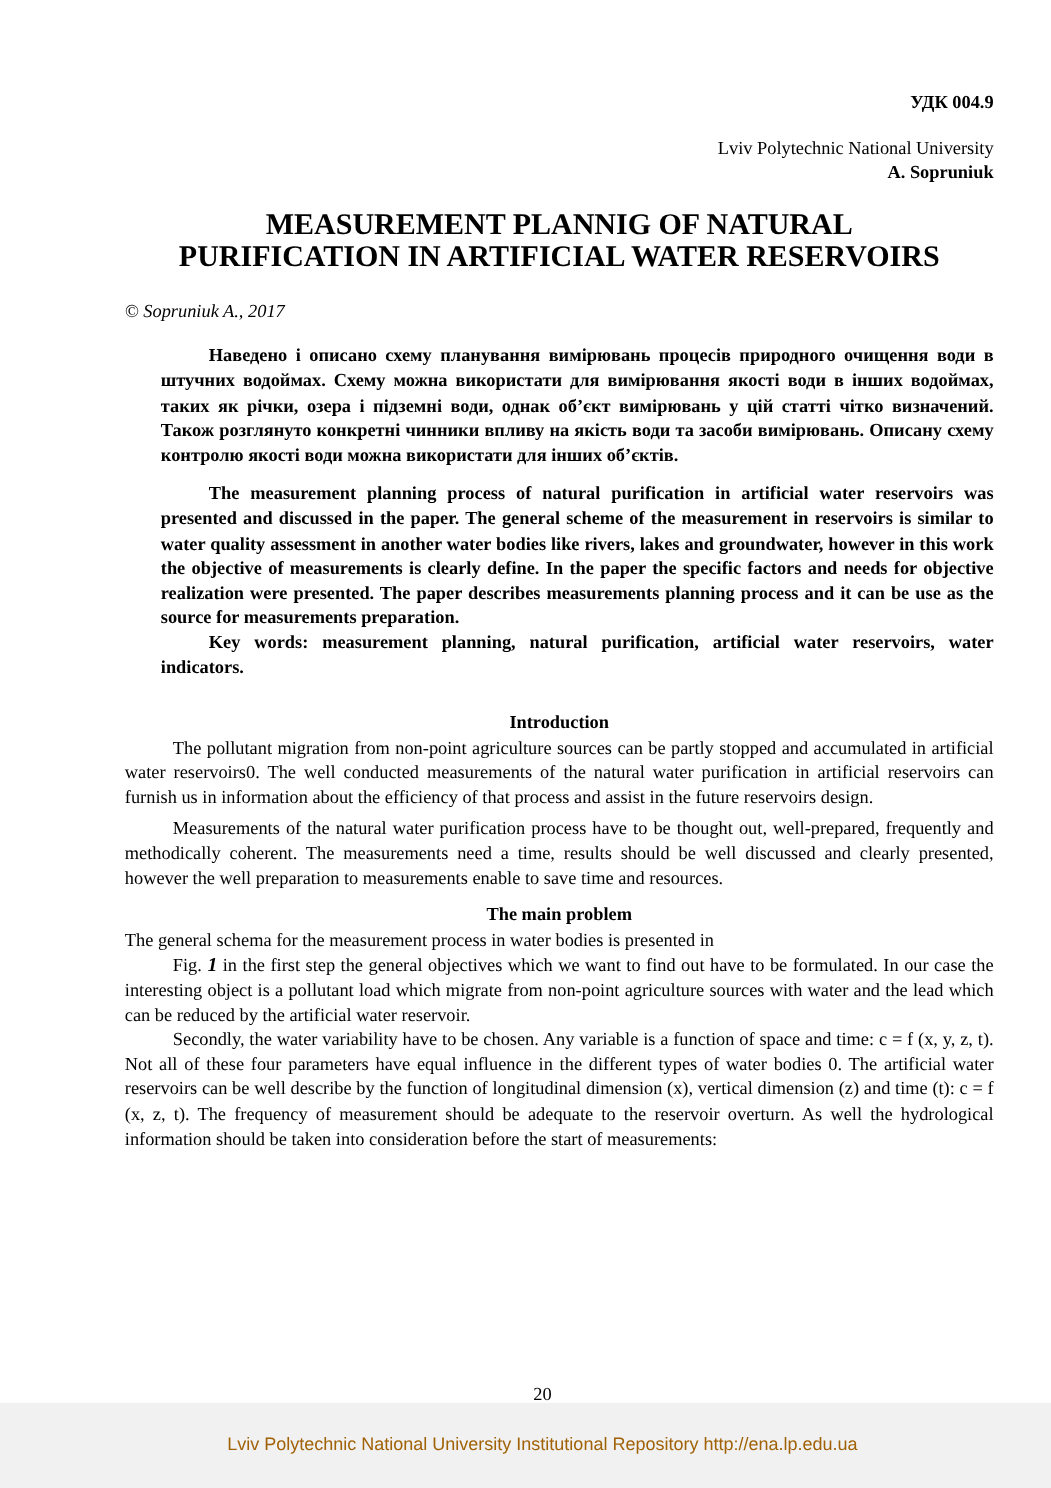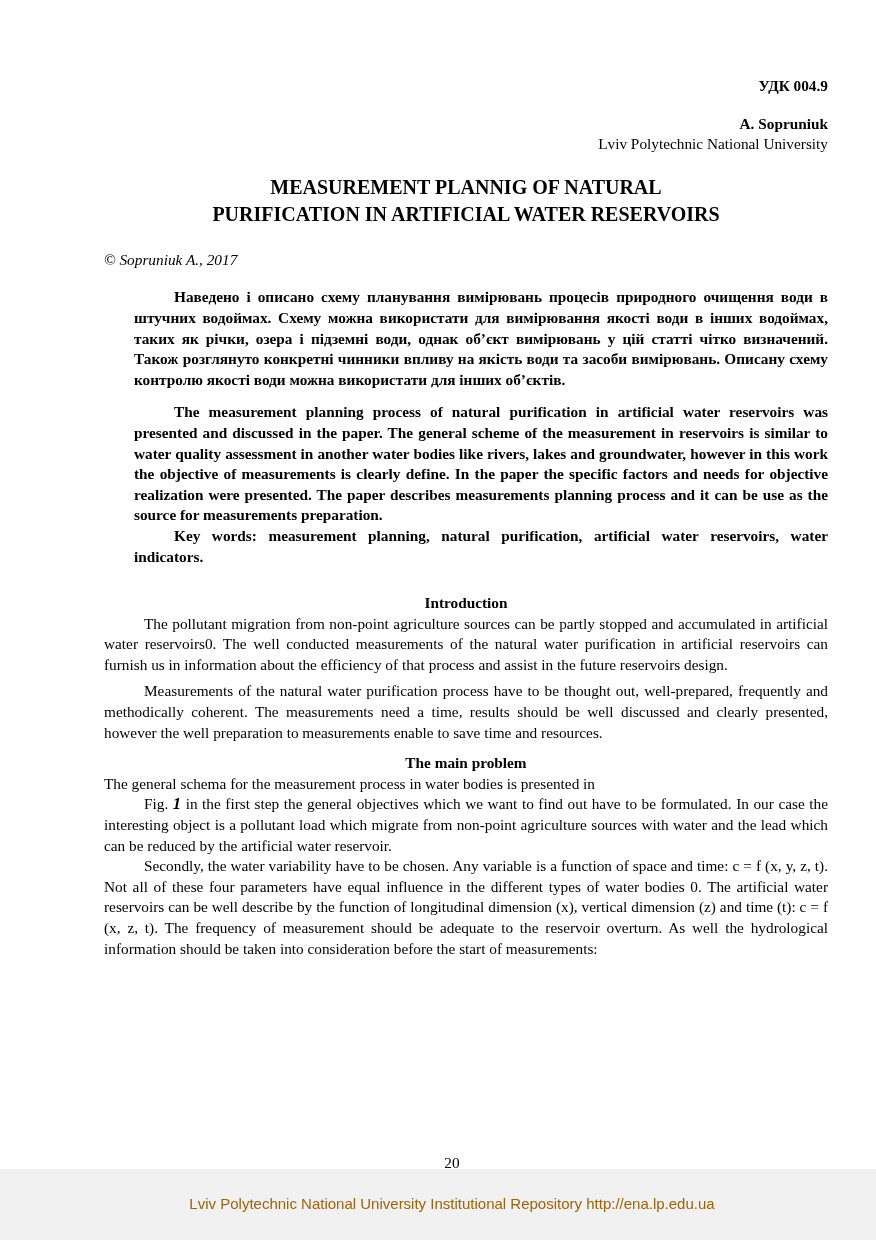--- a/index.html
+++ b/index.html
@@ -27,21 +27,21 @@
   .right { text-align: right; }
   .center { text-align: center; }
   .just { text-align: justify; }
   .bold { font-weight: bold; }
   .italic { font-style: italic; }
   .indent { text-indent: 40px; }
 
   .udk { margin-bottom: 17px; }
   .byline { margin-bottom: 19px; }
   .paper-title {
-    font-size: 20px;
+    font-size: 25px;
     line-height: 27px;
     font-weight: bold;
     margin-bottom: 22px;
   }
   .copyright { margin-bottom: 17px; }
 
   .abstract {
     margin-left: 30px;
     font-weight: bold;
   }
@@ -85,22 +85,22 @@
 </style>
 </head>
 <body>
 
 <div class="page">
   <div class="content">
 
     <p class="right bold udk">УДК 004.9</p>
 
     <div class="byline">
+      <p class="right">Lviv Polytechnic National University</p>
       <p class="right bold">A. Sopruniuk</p>
-      <p class="right">Lviv Polytechnic National University</p>
     </div>
 
     <div class="center paper-title">
       <p>MEASUREMENT PLANNIG OF NATURAL</p>
       <p>PURIFICATION IN ARTIFICIAL WATER RESERVOIRS</p>
     </div>
 
     <p class="italic copyright">© Sopruniuk A., 2017</p>
 
     <div class="abstract abstract-uk">

